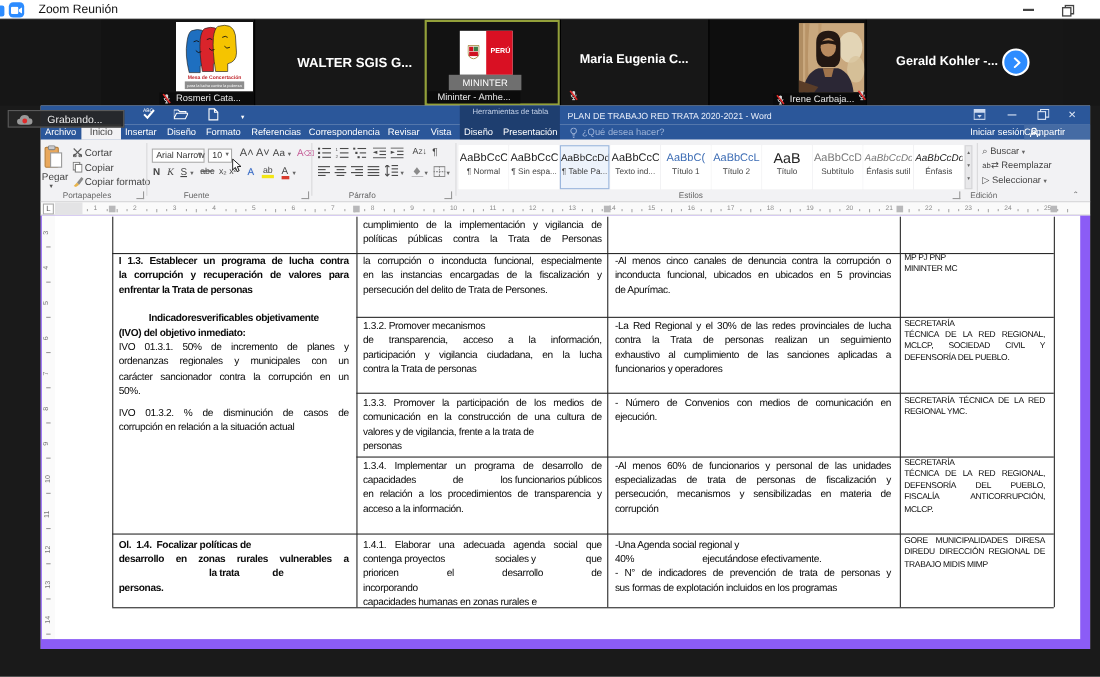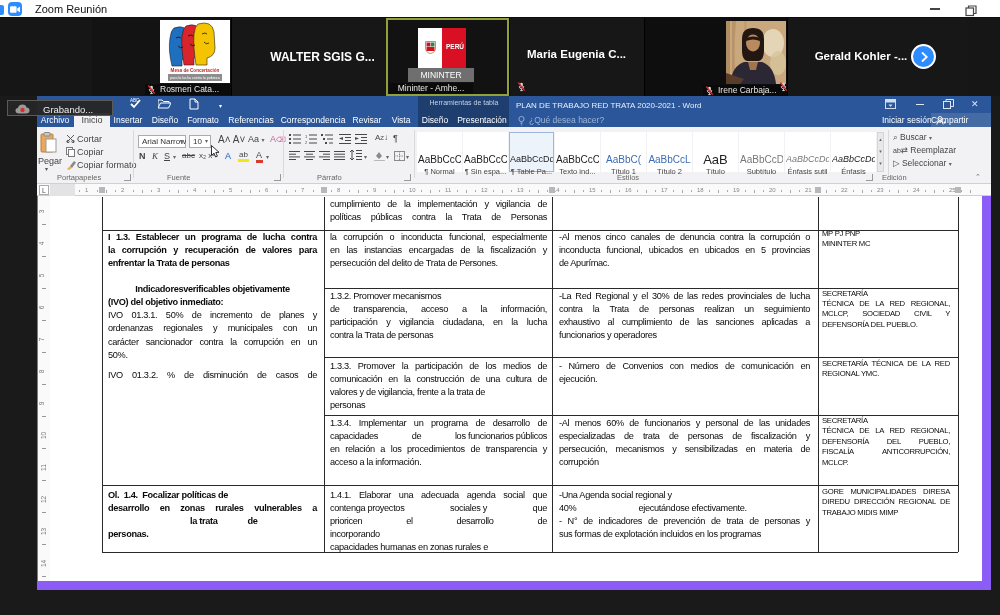--- a/index.html
+++ b/index.html
@@ -25,21 +25,21 @@
 #wtitletext{left:479px;top:4.5px;font-size:8px;color:#e8eefa;white-space:nowrap}
 #ctxlbl{left:388px;top:3px;width:78px;text-align:center;font-size:7px;color:#c3d1e8;white-space:nowrap}
 
 #ribbon{left:0;top:31px;width:954px;height:57px;background:#f2f2f4;border-bottom:1px solid #d0d0d2}
 .glabel{position:absolute;top:46px;font-size:7.5px;color:#666;text-align:left;white-space:nowrap}
 .gsep{position:absolute;top:3px;width:1px;height:48px;background:#d9d9db}
 .ricon{position:absolute;font-size:10px;color:#494949}
 .rtext{position:absolute;font-size:9px;color:#444;white-space:nowrap}
 .combo{position:absolute;background:#fff;border:1px solid #ababab;font-size:8px;color:#333;line-height:11px;padding-left:3px;white-space:nowrap}
 .sbox{position:absolute;top:5px;width:45px;height:40px;background:#fff;border:1px solid #fff;text-align:center}
-.sbox .a{font-size:10px;color:#222;line-height:15px;margin-top:19px;white-space:nowrap;overflow:hidden}
+.sbox .a{font-size:10px;color:#222;line-height:15px;margin-top:3px;white-space:nowrap;overflow:hidden}
 .sbox .b{font-size:7.5px;color:#444;white-space:nowrap;overflow:hidden;line-height:9px}
 .dlauncher{position:absolute;top:47px;width:7px;height:7px;border-right:1px solid #999;border-bottom:1px solid #999}
 
 #ruler{left:0;top:88px;width:954px;height:12px;background:#fafafa;border-bottom:1px solid #cfcfd1}
 .rnum{position:absolute;top:3px;font-size:6px;color:#888}
 .rtick{position:absolute;top:6px;width:1px;height:2.5px;background:#aaa}
 #vruler{left:1px;top:100px;width:12px;height:385px;background:#fafafa}
 .vnum{position:absolute;font-size:6.5px;color:#777;transform:rotate(-90deg)}
 
 #docarea{left:0;top:100px;width:954px;height:394px;background:#8b5cf6}
@@ -556,20 +556,21 @@
             <span>Indicadores</span>
             <span>verificables objetivamente</span>
           </div>
  <div>(IVO) del objetivo inmediato:</div>
  <div class="j" style="font-weight:normal">IVO 01.3.1. 50% de incremento de planes y</div>
  <div class="j" style="font-weight:normal">ordenanzas regionales y municipales con un</div>
  <div class="j" style="font-weight:normal">carácter sancionador contra la corrupción en un</div>
  <div style="font-weight:normal">50%.</div>
  <div style="height:7px"></div>
  <div class="j" style="font-weight:normal">IVO 01.3.2. % de disminución de casos de</div>
+ <div style="font-weight:normal">corrupción en relación a la situación actual</div>
 </div>
 <div class="cell" style="left:293px;top:34.8px;width:217px">
  <div class="j">la corrupción o inconducta funcional, especialmente</div>
  <div class="j">en las instancias encargadas de la fiscalización y</div>
  <div>persecución del delito de Trata de Persones.</div>
 </div>
 <div class="cell" style="left:522px;top:34.8px;width:251px">
  <div class="j">-Al menos cinco canales de denuncia contra la corrupción o</div>
  <div class="j">inconducta funcional, ubicados en ubicados en 5 provincias</div>
  <div>de Apurímac.</div>

